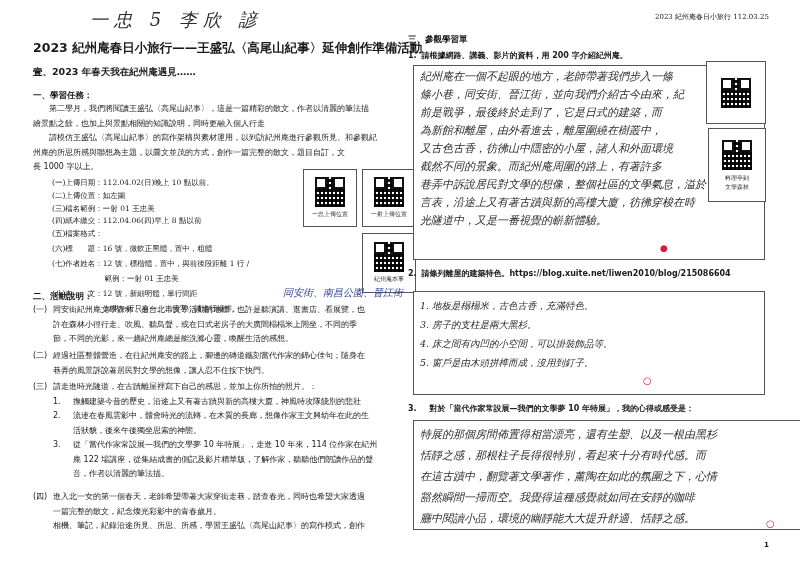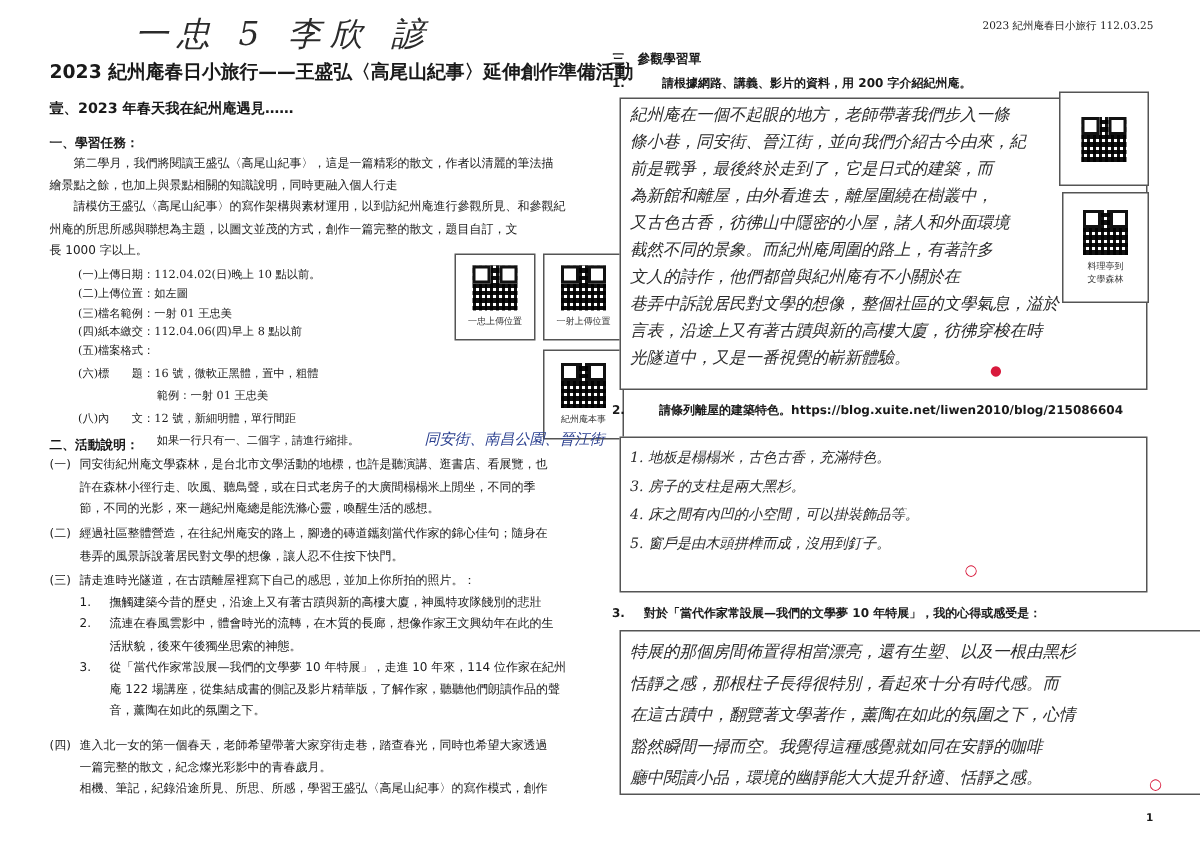--- a/index.html
+++ b/index.html
@@ -3,21 +3,21 @@
 <meta charset="utf-8">
 <style>
   * { box-sizing: border-box; margin: 0; padding: 0; }
   html, body { width: 800px; height: 565px; background: #ffffff; overflow: hidden; }
   body { position: relative; font-family: "DejaVu Sans", sans-serif; color: #1a1a1a; }
   .abs { position: absolute; }
   .hand { font-family: "DejaVu Serif", serif; color: #2b2b2b; font-style: italic; }
   .hand-blue { font-family: "DejaVu Serif", serif; color: #2a3f8f; font-style: italic; }
 
   
-  #signature { left: 90px; top: 8px; font-size: 22px; letter-spacing: 6px; text-align: center; }
+  #signature { left: 90px; top: 8px; font-size: 18px; letter-spacing: 6px; text-align: center; }
   #doc-title { left: 33px; top: 40px; font-size: 12.5px; font-weight: bold; white-space: nowrap; }
   #section1-heading { left: 33px; top: 66px; font-size: 9.5px; font-weight: bold; }
   #task-heading { left: 33px; top: 90px; font-size: 8.5px; font-weight: bold; }
   .body-line { font-size: 8px; line-height: 14.5px; white-space: nowrap; }
   #task-para { left: 33px; top: 102px; width: 360px; }
   .req-list { left: 52px; top: 177px; }
   .req-line { font-family: "DejaVu Serif", serif; font-size: 7.5px; line-height: 12.8px; white-space: nowrap; }
 
   .qr-box { border: 1px solid #555; background: #fff; display: flex; flex-direction: column; align-items: center; justify-content: center; }
   .qr { width: 30px; height: 30px; background:
@@ -65,20 +65,21 @@
   <div class="body-line">長 1000 字以上。</div>
 </div>
 
 <div class="abs req-list">
   <div class="req-line">(一)上傳日期：112.04.02(日)晚上 10 點以前。</div>
   <div class="req-line">(二)上傳位置：如左圖</div>
   <div class="req-line">(三)檔名範例：一射 01 王忠美</div>
   <div class="req-line">(四)紙本繳交：112.04.06(四)早上 8 點以前</div>
   <div class="req-line">(五)檔案格式：</div>
   <div class="req-line" style="line-height:15px">(六)標　　題：16 號，微軟正黑體，置中，粗體</div>
+  <div class="req-line" style="line-height:15px">(七)作者姓名：12 號，標楷體，置中，與前後段距離 1 行 /</div>
   <div class="req-line" style="line-height:15px">　　　　　　　範例：一射 01 王忠美</div>
   <div class="req-line" style="line-height:15px">(八)內　　文：12 號，新細明體，單行間距</div>
   <div class="req-line" style="line-height:15px">　　　　　　　如果一行只有一、二個字，請進行縮排。</div>
 </div>
 
 <div class="abs qr-box" style="left:303px; top:169px; width:54px; height:58px;">
   <div class="qr"></div>
   <div class="qr-label">一忠上傳位置</div>
 </div>
 <div class="abs qr-box" style="left:362px; top:169px; width:54px; height:58px;">
@@ -115,64 +116,63 @@
   </div>
   <div class="sub-item">
     <span class="sub-num">2.</span>
     <div class="sub-text">流連在春風雲影中，體會時光的流轉，在木質的長廊，想像作家王文興幼年在此的生</div>
     <div class="sub-text">活狀貌，後來午後獨坐思索的神態。</div>
   </div>
   <div class="sub-item">
     <span class="sub-num">3.</span>
     <div class="sub-text">從「當代作家常設展—我們的文學夢 10 年特展」，走進 10 年來，114 位作家在紀州</div>
     <div class="sub-text">庵 122 場講座，從集結成書的側記及影片精華版，了解作家，聽聽他們朗讀作品的聲</div>
-    <div class="sub-text">音，薰陶在如此的氛圍之下。</div>
+    <div class="sub-text">音，作者以清麗的筆法描。</div>
   </div>
 </div>
 
 <div class="abs act-block" style="top:490px;">
   <span class="act-num">(四)</span>
   <div class="act-text">進入北一女的第一個春天，老師希望帶著大家穿街走巷，踏查春光，同時也希望大家透過</div>
   <div class="act-text">一篇完整的散文，紀念燦光彩影中的青春歲月。</div>
   <div class="act-text">相機、筆記，紀錄沿途所見、所思、所感，學習王盛弘〈高尾山紀事〉的寫作模式，創作</div>
 </div>
 
 <div class="abs" id="header-right">2023 紀州庵春日小旅行 112.03.25</div>
 <div class="abs" id="section3-heading">三、參觀學習單</div>
 
 <div class="abs q-title" style="left:408px; top:50px;">
   <span>1.</span>
-  <span style="margin-left:22px">請根據網路、講義、影片的資料，用 200 字介紹紀州庵。</span>
+  <span style="margin-left:2px">請根據網路、講義、影片的資料，用 200 字介紹紀州庵。</span>
 </div>
 <div class="abs answer-box" style="left:413px; top:65px; width:352px; height:195px;">
   <div class="answer-line" style="width:285px">紀州庵在一個不起眼的地方，老師帶著我們步入一條</div>
   <div class="answer-line" style="width:285px">條小巷，同安街、晉江街，並向我們介紹古今由來，紀</div>
   <div class="answer-line" style="width:285px">前是戰爭，最後終於走到了，它是日式的建築，而</div>
   <div class="answer-line" style="width:285px">為新館和離屋，由外看進去，離屋圍繞在樹叢中，</div>
   <div class="answer-line" style="width:285px">又古色古香，彷彿山中隱密的小屋，諸人和外面環境</div>
   <div class="answer-line" style="width:285px">截然不同的景象。而紀州庵周圍的路上，有著許多</div>
-  <div class="answer-line" style="width:285px">文人的詩作，他們都曾與紀州庵有不小關於在</div>
   <div class="answer-line">巷弄中訴說居民對文學的想像，整個社區的文學氣息，溢於</div>
   <div class="answer-line">言表，沿途上又有著古蹟與新的高樓大廈，彷彿穿梭在時</div>
   <div class="answer-line">光隧道中，又是一番視覺的嶄新體驗。</div>
 </div>
 <span class="abs red-mark" style="left:660px; top:243px; font-size:9px;">●</span>
 
 <div class="abs qr-box" style="left:706px; top:61px; width:60px; height:63px;">
   <div class="qr"></div>
 </div>
 <div class="abs qr-box" style="left:708px; top:128px; width:58px; height:74px;">
   <div class="qr"></div>
   <div class="qr-label" style="white-space:pre-line; text-align:center; line-height:9px;">料理亭到
 文學森林</div>
 </div>
 
 <div class="abs q-title" style="left:408px; top:268px;">
   <span>2.</span>
-  <span style="margin-left:20px">請條列離屋的建築特色。https://blog.xuite.net/liwen2010/blog/215086604</span>
+  <span style="margin-left:2px">請條列離屋的建築特色。https://blog.xuite.net/liwen2010/blog/215086604</span>
 </div>
 <div class="abs answer-box" style="left:413px; top:291px; width:352px; height:104px; padding-top:4px;">
   <div class="answer-line-sm" style="line-height:19px">1. 地板是榻榻米，古色古香，充滿特色。</div>
   <div class="answer-line-sm" style="line-height:19px">3. 房子的支柱是兩大黑杉。</div>
   <div class="answer-line-sm" style="line-height:19px">4. 床之間有內凹的小空間，可以掛裝飾品等。</div>
   <div class="answer-line-sm" style="line-height:19px">5. 窗戶是由木頭拼榫而成，沒用到釘子。</div>
 </div>
 <span class="abs red-mark" style="left:643px; top:375px; font-size:10px;">○</span>
 
 <div class="abs q-title" style="left:408px; top:403px;">

